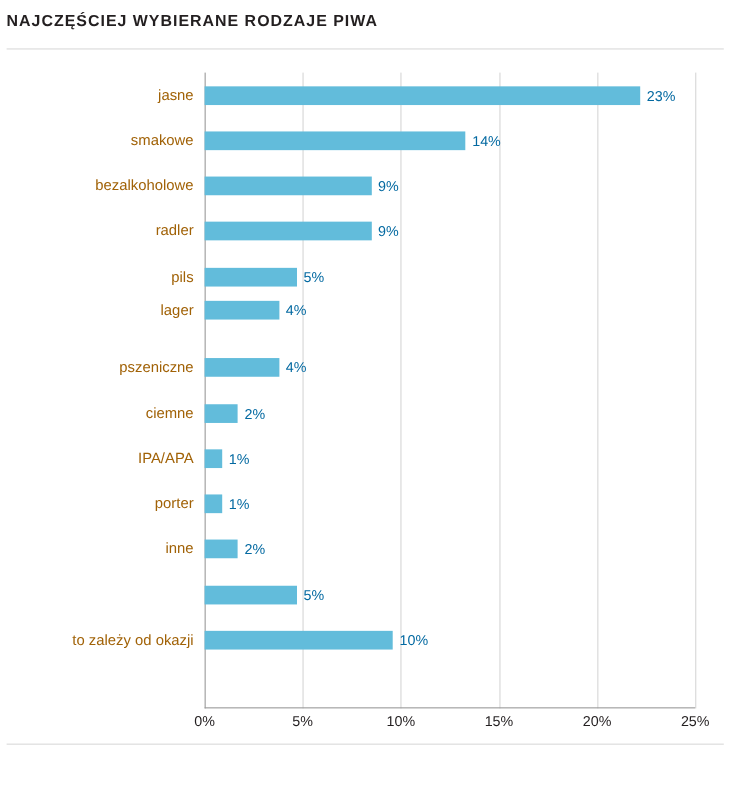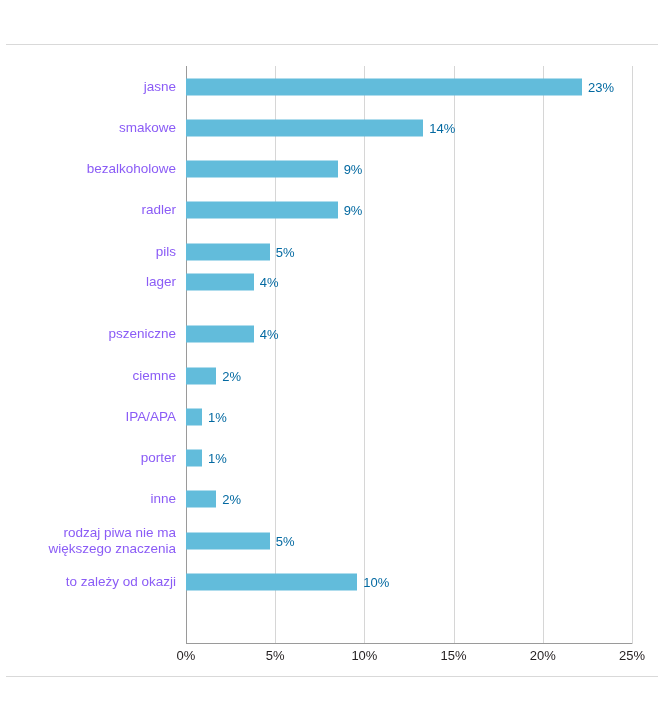--- a/index.html
+++ b/index.html
@@ -96,21 +96,21 @@
   }
   .cat-label {
     position: absolute;
     right: 100%;
     margin-right: 10px;
     top: 50%;
     transform: translateY(-50%);
     text-align: right;
     font-size: 13.5px;
     line-height: 16px;
-    color: #8b5cf6;
+    color: #a16207;
     white-space: nowrap;
   }
   .cat-label.two-line {
     white-space: normal;
     width: 172px;
   }
   .xticks {
     position: absolute;
     left: 186px;
     top: 648px;
@@ -141,20 +141,21 @@
     font-size: 13.5px;
     color: #231f20;
     white-space: nowrap;
   }
 </style>
 </head>
 <body>
 
 <div class="page">
 
+  <div class="chart-title">NAJCZĘŚCIEJ WYBIERANE RODZAJE PIWA</div>
   <div class="hr-top"></div>
 
   <div class="plot">
     <div class="gridlines">
         <div class="gridline axis0" style="left: 0px;"></div>
         <div class="gridline" style="left: 89.2px;"></div>
         <div class="gridline" style="left: 178.4px;"></div>
         <div class="gridline" style="left: 267.6px;"></div>
         <div class="gridline" style="left: 356.8px;"></div>
         <div class="gridline" style="left: 446px;"></div>
@@ -209,21 +210,20 @@
           <div class="cat-label">porter</div>
           <div class="bar" style="width: 16.056px; background: rgb(98, 188, 219);"></div>
           <div class="bar-value" style="left: 22.056px;">1%</div>
         </div>
         <div class="row" style="top: 412.857px; height: 41.2857px;">
           <div class="cat-label">inne</div>
           <div class="bar" style="width: 30.328px; background: rgb(98, 188, 219);"></div>
           <div class="bar-value" style="left: 36.328px;">2%</div>
         </div>
         <div class="row" style="top: 454.143px; height: 41.2857px;">
-          <div class="cat-label two-line">rodzaj piwa nie ma większego znaczenia</div>
           <div class="bar" style="width: 83.848px; background: rgb(98, 188, 219);"></div>
           <div class="bar-value" style="left: 89.848px;">5%</div>
         </div>
         <div class="row" style="top: 495.429px; height: 41.2857px;">
           <div class="cat-label">to zależy od okazji</div>
           <div class="bar" style="width: 171.264px; background: rgb(98, 188, 219);"></div>
           <div class="bar-value" style="left: 177.264px;">10%</div>
         </div>
       </div>
     <div class="axis-bottom"></div>

